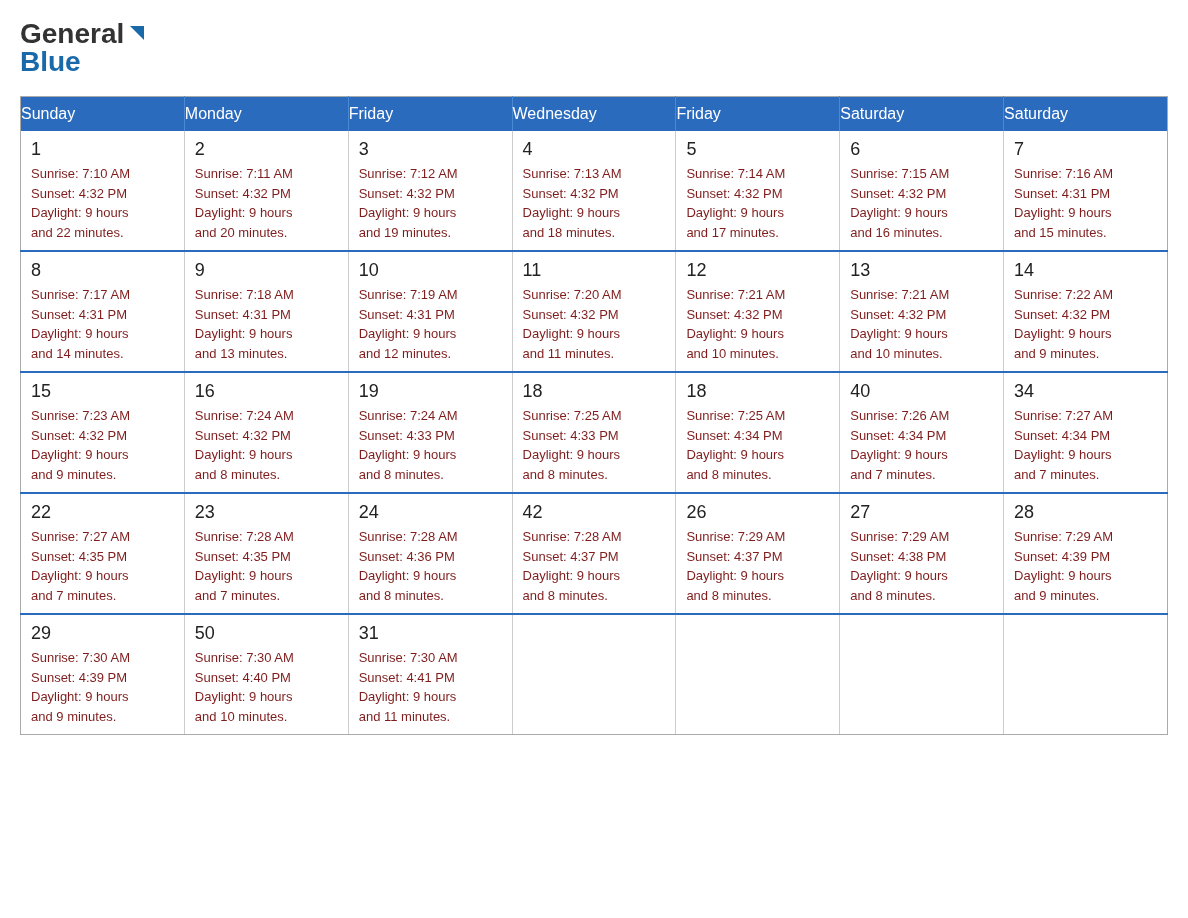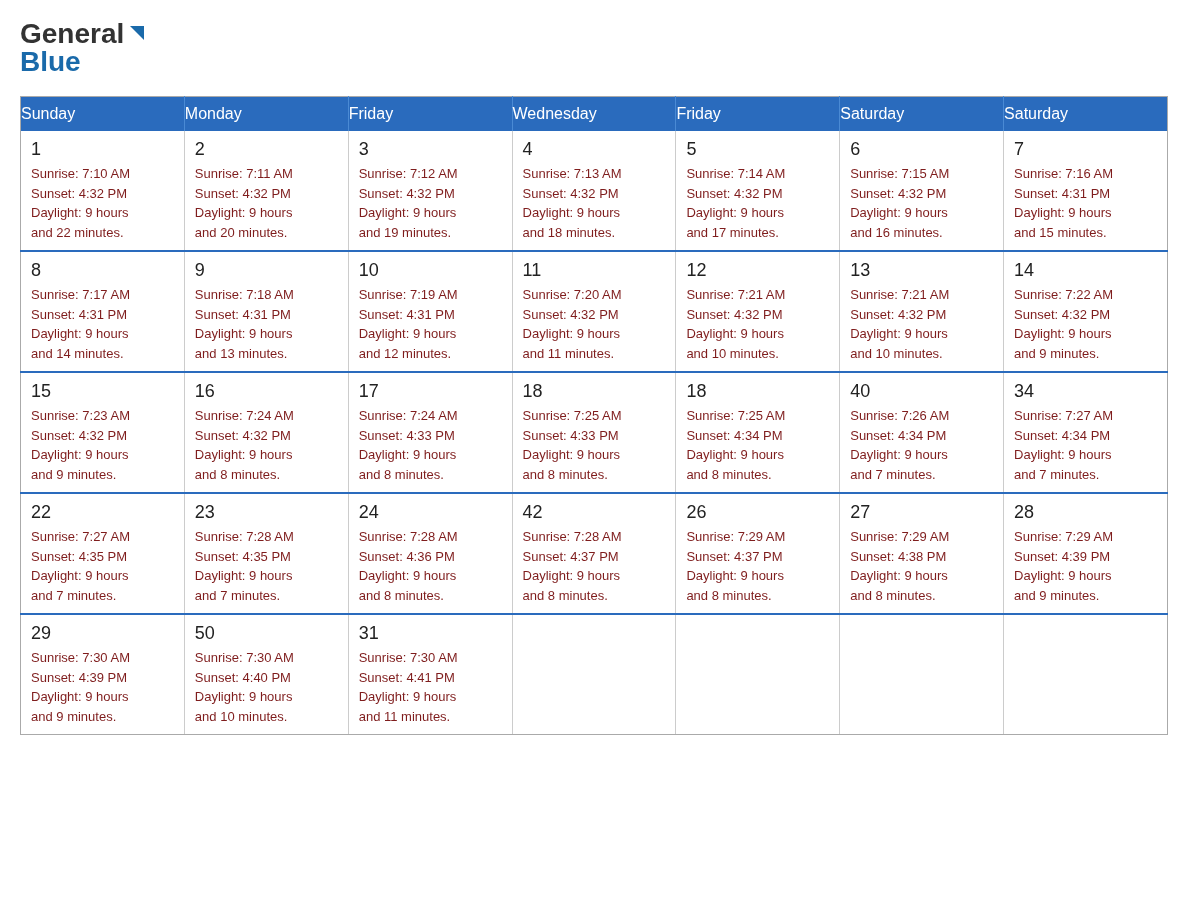--- a/index.html
+++ b/index.html
@@ -277,21 +277,21 @@
         <td>
           <span class="day-number">16</span>
           <div class="day-info">
             Sunrise: 7:24 AM<br>
             Sunset: 4:32 PM<br>
             Daylight: 9 hours<br>
             and 8 minutes.
           </div>
         </td>
         <td>
-          <span class="day-number">17</span>
+          <span class="day-number">19</span>
           <div class="day-info">
             Sunrise: 7:24 AM<br>
             Sunset: 4:33 PM<br>
             Daylight: 9 hours<br>
             and 8 minutes.
           </div>
         </td>
         <td>
           <span class="day-number">18</span>
           <div class="day-info">

